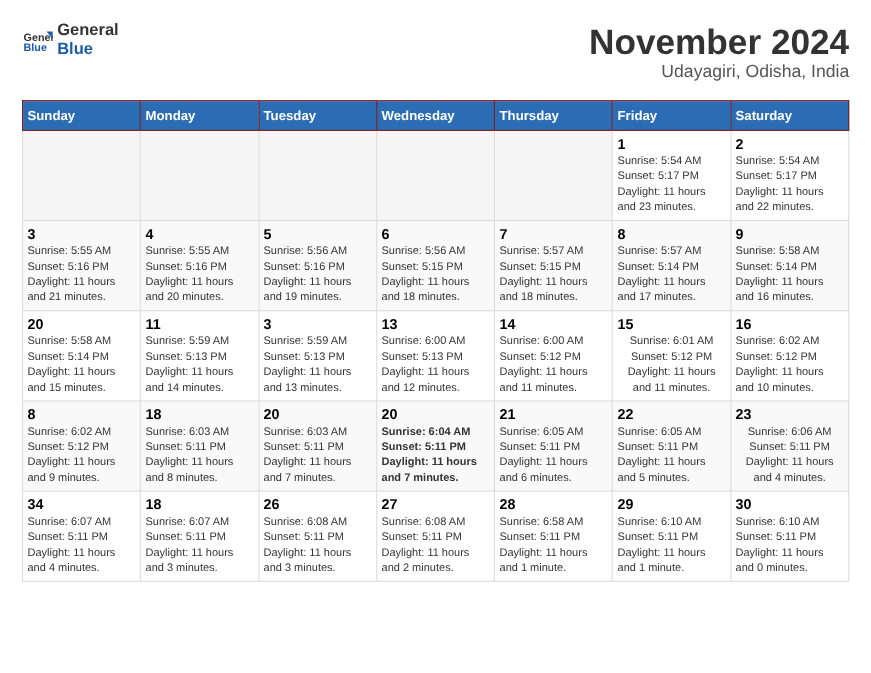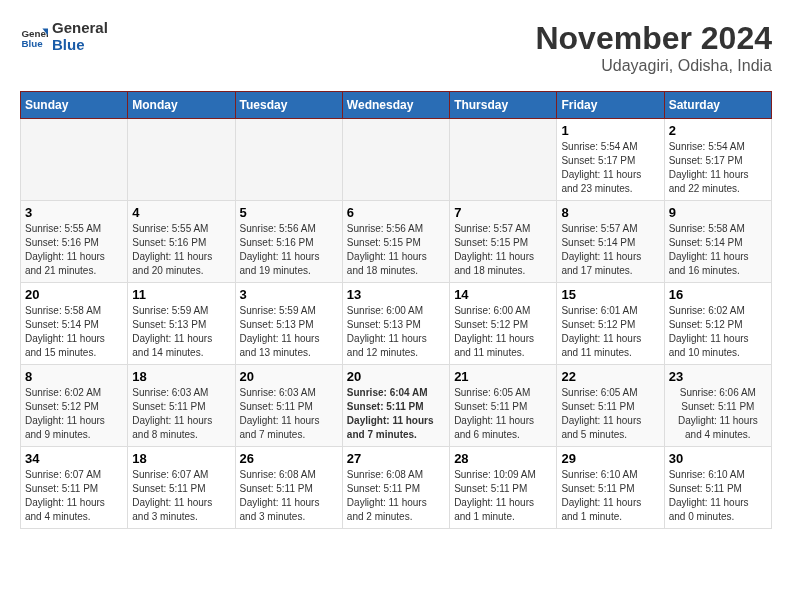--- a/index.html
+++ b/index.html
@@ -200,21 +200,21 @@
 Daylight: 11 hours and 12 minutes.</div>
         </td>
         <td>
           <span class="day-num">14</span>
           <div class="day-info" style="white-space: pre-line;">Sunrise: 6:00 AM
 Sunset: 5:12 PM
 Daylight: 11 hours and 11 minutes.</div>
         </td>
         <td>
           <span class="day-num">15</span>
-          <div class="day-info" style="white-space: pre-line;">Sunrise: 6:01 AM
+          <div class="day-info" style="white-space: pre-line; text-align: center;">Sunrise: 6:01 AM
 Sunset: 5:12 PM
 Daylight: 11 hours and 11 minutes.</div>
         </td>
         <td>
           <span class="day-num">16</span>
           <div class="day-info" style="white-space: pre-line;">Sunrise: 6:02 AM
 Sunset: 5:12 PM
 Daylight: 11 hours and 10 minutes.</div>
         </td>
       </tr>
@@ -282,21 +282,21 @@
 Daylight: 11 hours and 3 minutes.</div>
         </td>
         <td>
           <span class="day-num">27</span>
           <div class="day-info" style="white-space: pre-line;">Sunrise: 6:08 AM
 Sunset: 5:11 PM
 Daylight: 11 hours and 2 minutes.</div>
         </td>
         <td>
           <span class="day-num">28</span>
-          <div class="day-info" style="white-space: pre-line;">Sunrise: 10:09 AM
+          <div class="day-info" style="white-space: pre-line;">Sunrise: 6:58 AM
 Sunset: 5:11 PM
 Daylight: 11 hours and 1 minute.</div>
         </td>
         <td>
           <span class="day-num">29</span>
           <div class="day-info" style="white-space: pre-line;">Sunrise: 6:10 AM
 Sunset: 5:11 PM
 Daylight: 11 hours and 1 minute.</div>
         </td>
         <td>

